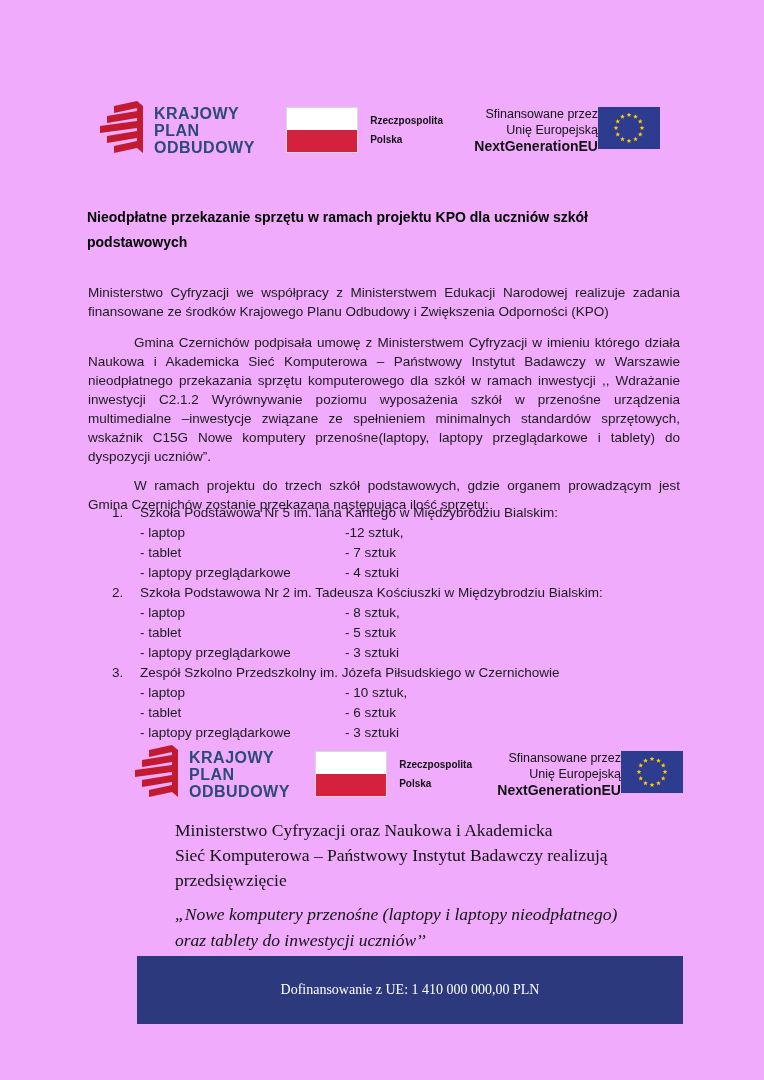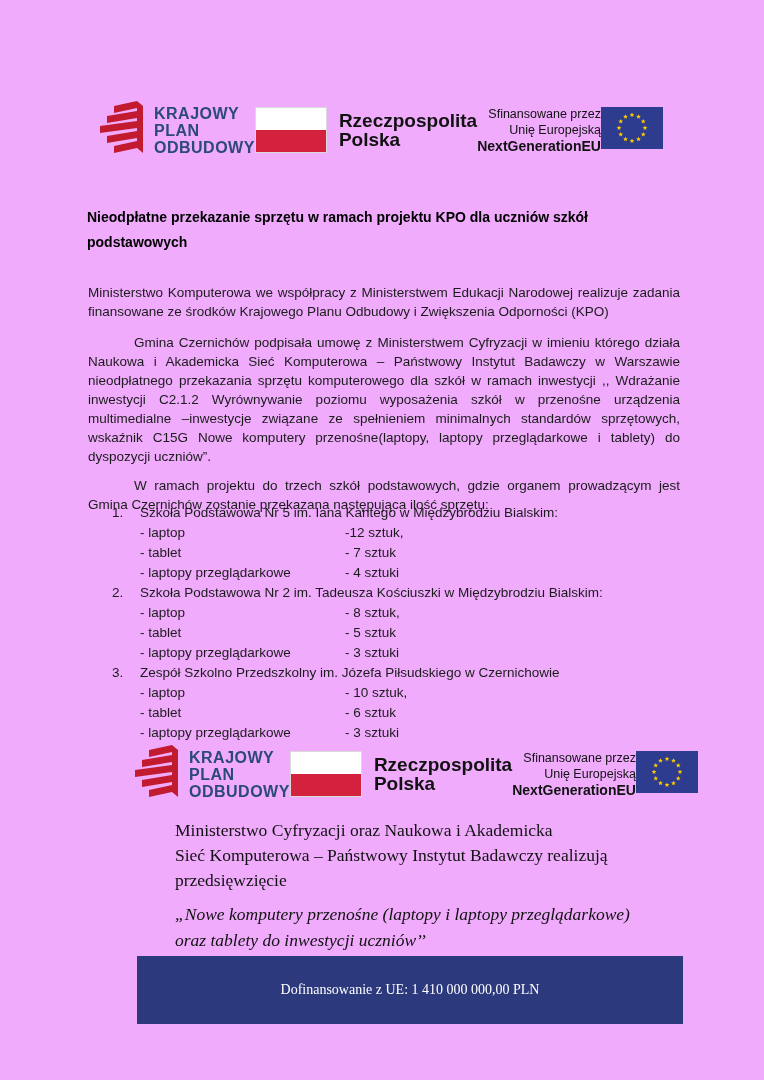--- a/index.html
+++ b/index.html
@@ -21,21 +21,21 @@
   .logo-row.footer{left:135px;top:744px;width:548px;height:60px;}
   .kpo{display:flex;align-items:center;gap:10px;}
   .kpo-text{
     font-weight:bold;color:#2b4a79;font-size:16px;line-height:17px;
     letter-spacing:.5px;
   }
   .pl-block{display:flex;align-items:center;gap:12px;}
   .pl-flag{width:72px;height:46px;border:1px solid #d9d9d9;box-sizing:border-box;}
   .pl-flag .w{height:50%;background:#ffffff;}
   .pl-flag .r{height:50%;background:#d4213d;}
-  .pl-text{font-weight:bold;color:#111;font-size:19px;line-height:19px;}
+  .pl-text{font-weight:bold;color:#111;font-size:10px;line-height:19px;}
   .eu-block{display:flex;align-items:center;}
   .eu-text{text-align:right;font-size:12.5px;line-height:16px;color:#111;}
   .eu-text .b{font-weight:bold;font-size:14px;}
   
   .doc-title{
     position:absolute;left:87px;top:205px;width:590px;
     text-align:left;font-weight:bold;font-size:14px;line-height:25px;color:#000;
   }
   
   .para{
@@ -136,21 +136,21 @@
             <use href="#st1" x="24.5" y="9.74"></use>
         </svg>
       </span>
     </div>
   </div>
 
   <div class="doc-title">
     <div>Nieodpłatne przekazanie sprzętu w ramach projektu KPO dla uczniów szkół podstawowych</div>
   </div>
 
-  <div class="para p1">Ministerstwo Komputerowa we współpracy z Ministerstwem Edukacji Narodowej realizuje zadania finansowane ze środków Krajowego Planu Odbudowy i Zwiększenia Odporności (KPO)</div>
+  <div class="para p1">Ministerstwo Cyfryzacji we współpracy z Ministerstwem Edukacji Narodowej realizuje zadania finansowane ze środków Krajowego Planu Odbudowy i Zwiększenia Odporności (KPO)</div>
   <div class="para p2">Gmina Czernichów podpisała umowę z Ministerstwem Cyfryzacji w imieniu którego działa Naukowa i Akademicka Sieć Komputerowa – Państwowy Instytut Badawczy w Warszawie nieodpłatnego przekazania sprzętu komputerowego dla szkół w ramach inwestycji ,, Wdrażanie inwestycji C2.1.2 Wyrównywanie poziomu wyposażenia szkół w przenośne urządzenia multimedialne –inwestycje związane ze spełnieniem minimalnych standardów sprzętowych, wskaźnik C15G Nowe komputery przenośne(laptopy, laptopy przeglądarkowe i tablety) do dyspozycji uczniów”.</div>
   <div class="para p3">W ramach projektu do trzech  szkół podstawowych, gdzie organem prowadzącym jest Gmina Czernichów zostanie przekazana następująca ilość sprzętu:</div>
 
   <div class="school-list">
 
     <div class="school">
       <div class="school-head">
         <span class="school-num">1.</span>
         <span>Szkoła Podstawowa Nr 5 im. Iana Kantego  w Międzybrodziu Bialskim:</span>
       </div>
@@ -269,21 +269,21 @@
     </div>
   </div>
 
   <div class="closing">
     <div>Ministerstwo Cyfryzacji oraz Naukowa i Akademicka</div>
     <div>Sieć Komputerowa – Państwowy Instytut Badawczy realizują</div>
     <div>przedsięwzięcie</div>
   </div>
 
   <div class="quote">
-    <div>„Nowe komputery przenośne (laptopy i laptopy przeglądarkowe)</div>
+    <div>„Nowe komputery przenośne (laptopy i laptopy nieodpłatnego)</div>
     <div>oraz tablety do inwestycji uczniów’’</div>
   </div>
 
   <div class="banner">
     <span>Dofinansowanie z UE:  1 410 000 000,00 PLN</span>
   </div>
 
 </div>
 
 </body></html>

